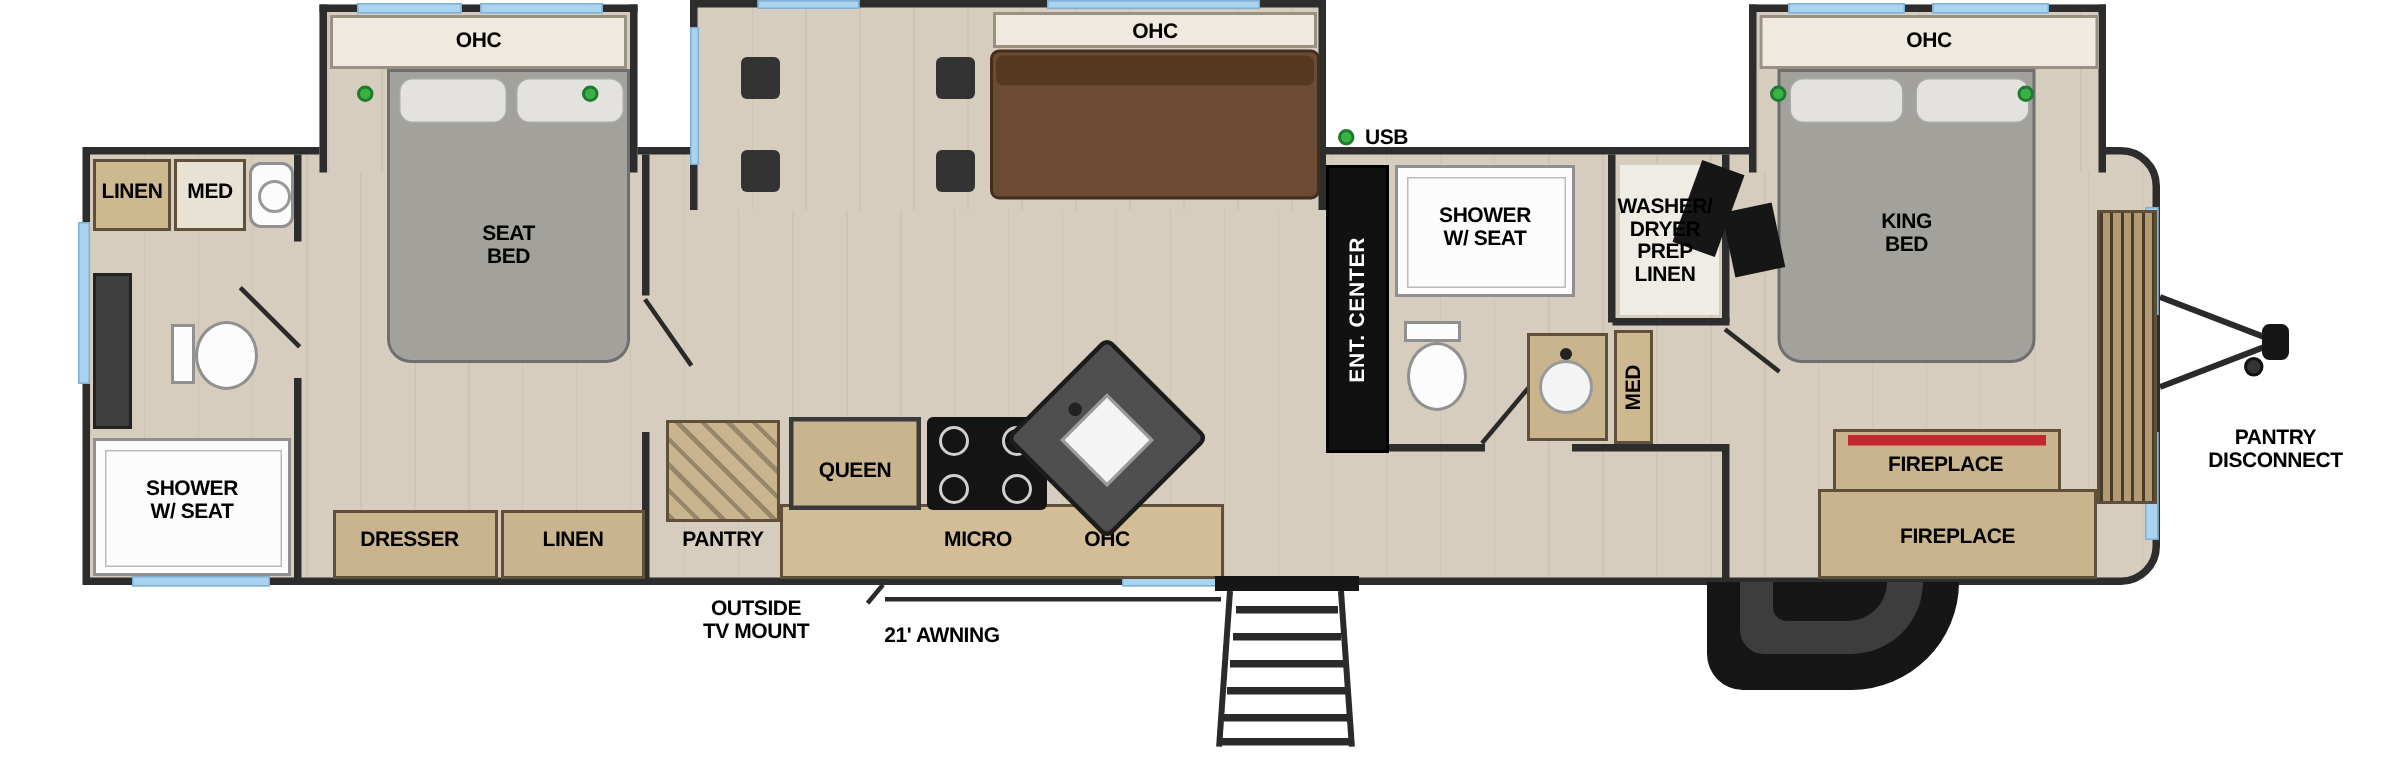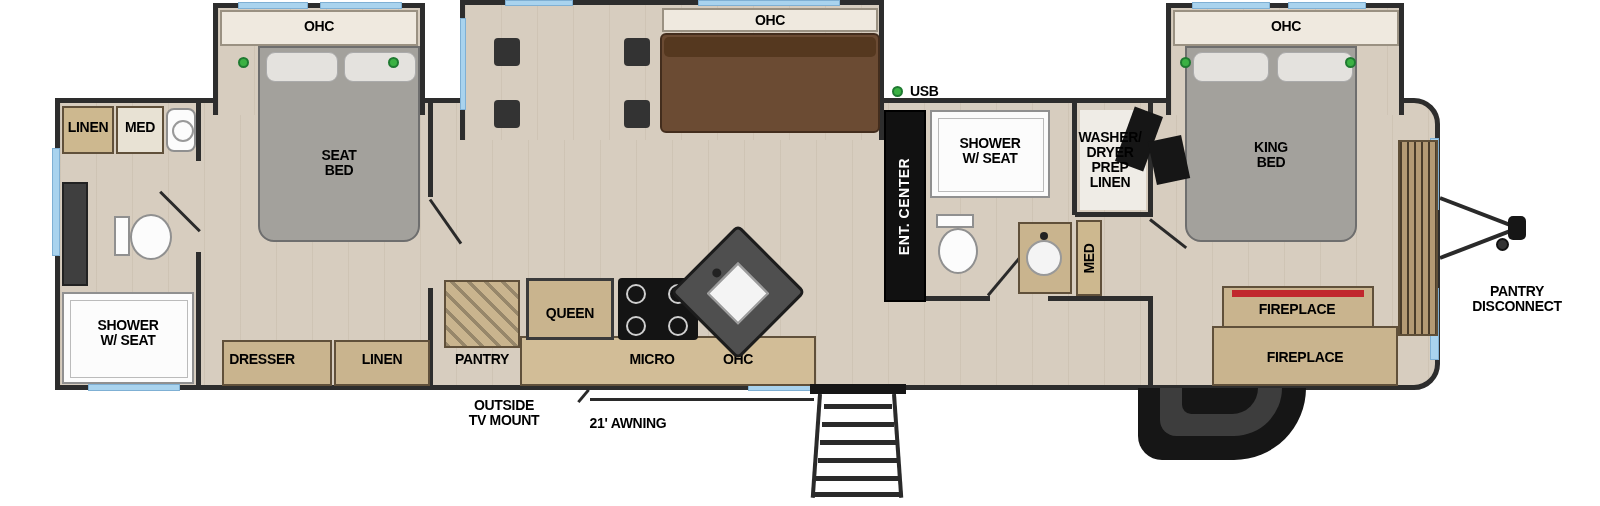--- a/index.html
+++ b/index.html
@@ -81,21 +81,21 @@
   <div class="ohcstrip" style="left:220px;top:10px;width:198px;height:36px"></div>
   <div class="lbl" style="left:269px;top:19px;width:100px">OHC</div>
   <div class="abs" style="left:258px;top:46px;width:162px;height:196px;background:#a3a19c;border:2px solid #6e6e6e;border-radius:0 0 16px 16px;box-sizing:border-box"></div>
   <div class="abs" style="left:266px;top:52px;width:70px;height:28px;background:#e4e2de;border:1px solid #aaa;border-radius:9px"></div>
   <div class="abs" style="left:344px;top:52px;width:70px;height:28px;background:#e4e2de;border:1px solid #aaa;border-radius:9px"></div>
   <div class="lbl" style="left:289px;top:148px;width:100px">SEAT
 BED</div>
   <div class="dot" style="left:238px;top:57px"></div>
   <div class="dot" style="left:388px;top:57px"></div>
   <div class="cab" style="left:222px;top:340px;width:110px;height:46px"></div>
-  <div class="lbl" style="left:212px;top:352px;width:100px">DRESSER</div>
+  <div class="lbl" style="left:223px;top:352px;width:100px">DRESSER</div>
   <div class="cab" style="left:334px;top:340px;width:96px;height:46px"></div>
   <div class="lbl" style="left:332px;top:352px;width:100px">LINEN</div>
 
   <div class="abs" style="left:494px;top:38px;width:26px;height:28px;background:#333;border-radius:4px"></div>
   <div class="abs" style="left:494px;top:100px;width:26px;height:28px;background:#333;border-radius:4px"></div>
   <div class="abs" style="left:624px;top:38px;width:26px;height:28px;background:#333;border-radius:4px"></div>
   <div class="abs" style="left:624px;top:100px;width:26px;height:28px;background:#333;border-radius:4px"></div>
   <div class="ohcstrip" style="left:662px;top:8px;width:216px;height:24px"></div>
   <div class="lbl" style="left:720px;top:13px;width:100px">OHC</div>
   <div class="abs" style="left:660px;top:33px;width:220px;height:100px;background:#6b4b33;border:2px solid #432d1d;border-radius:6px;box-sizing:border-box"></div>

